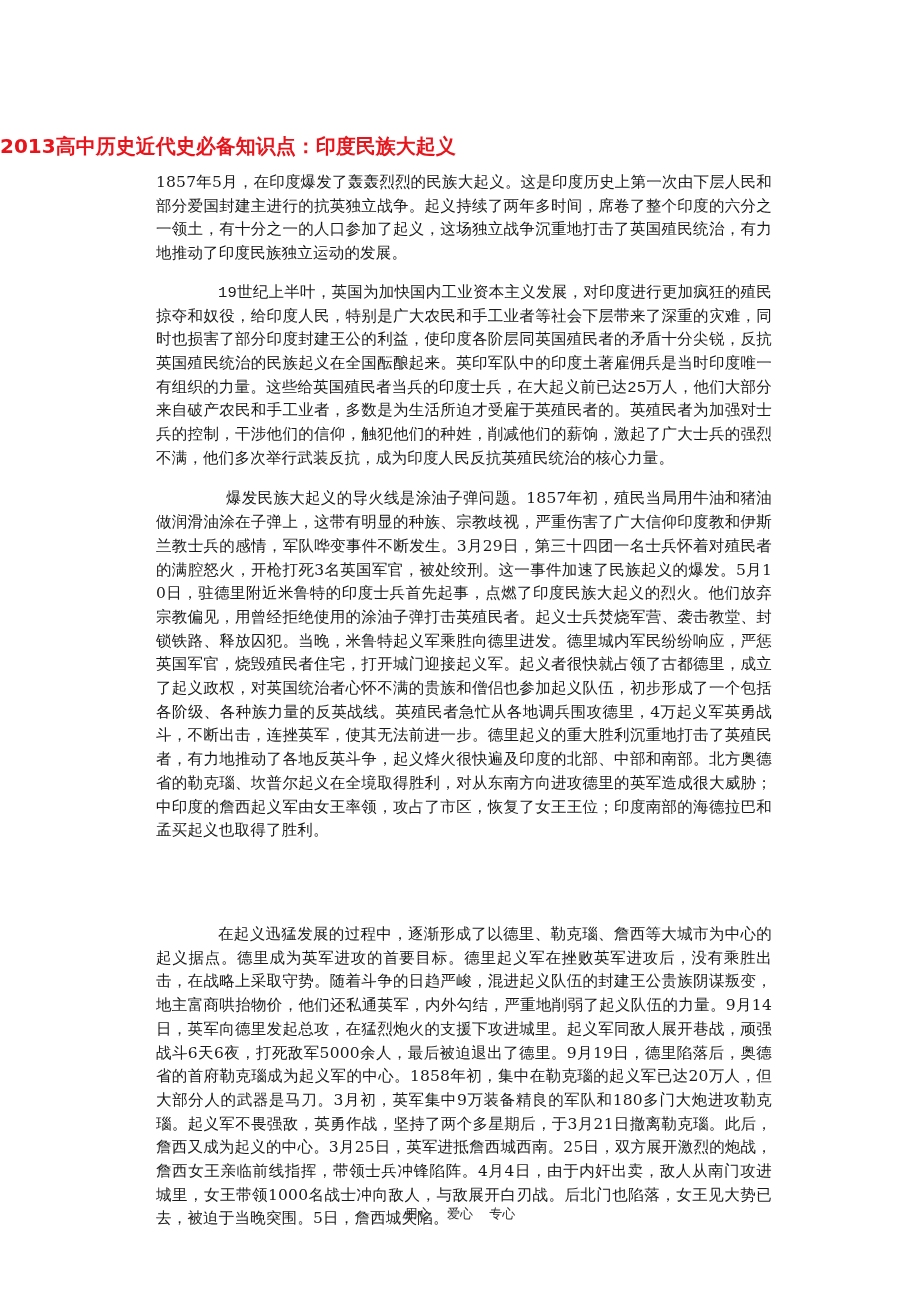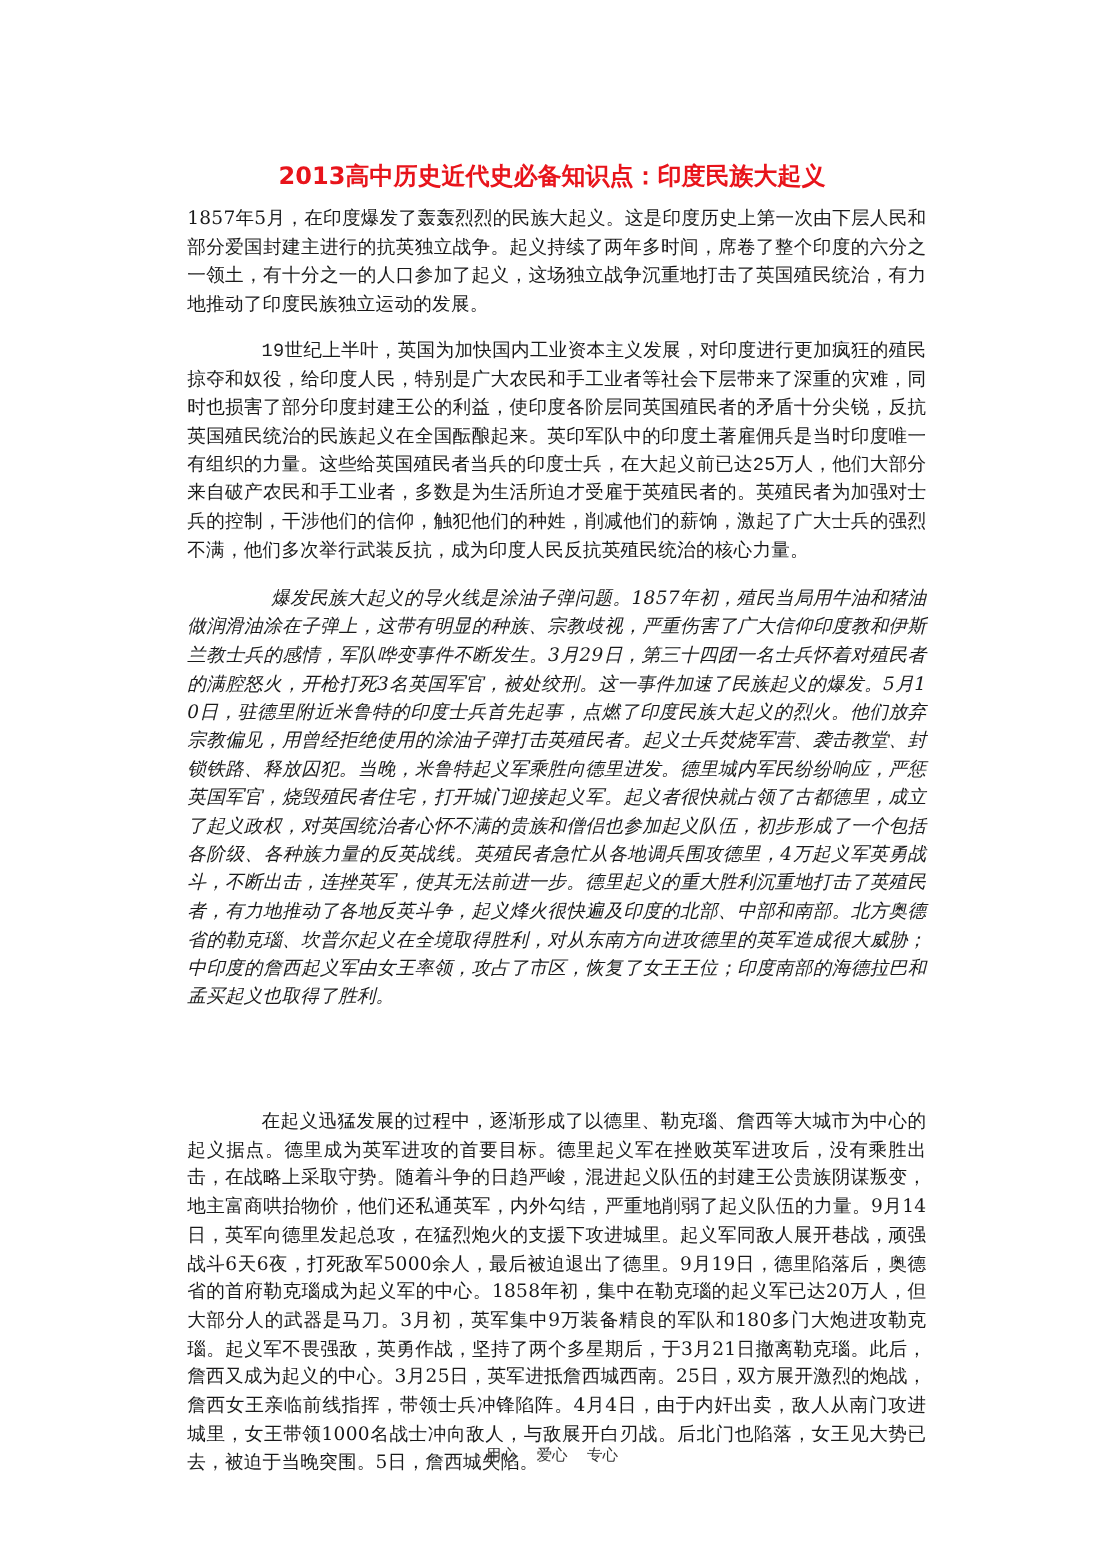--- a/index.html
+++ b/index.html
@@ -20,21 +20,20 @@
       left: 0;
       top: 0;
       width: 920px;
       height: 1302px;
     }
     .title {
       position: absolute;
       left: 0;
       top: 118px;
       width: 920px;
-      text-align: center;
       color: #e8141b;
       font-family: "DejaVu Sans", "Liberation Sans", sans-serif;
       font-size: 20px;
       font-weight: bold;
       line-height: 30px;
       letter-spacing: 0px;
     }
     .body-text {
       position: absolute;
       left: 140px;
@@ -44,21 +43,21 @@
     .para {
       margin: 16px;
       font-size: 15.5px;
       line-height: 23.7px;
       text-align: justify;
       text-justify: inter-ideograph;
       letter-spacing: 0.2px;
       word-break: break-all;
     }
     .indent-1 { text-indent: 62px; font-family: Liberation Mono, monospace; }
-    .indent-2 { text-indent: 70px; font-style: italic; }
+    .indent-2 { text-indent: 70px; }
     .indent-3 { text-indent: 62px; }
     .spacer {
       height: 48px;
     }
     .footer {
       position: absolute;
       left: 0;
       top: 1204px;
       width: 920px;
       text-align: center;

